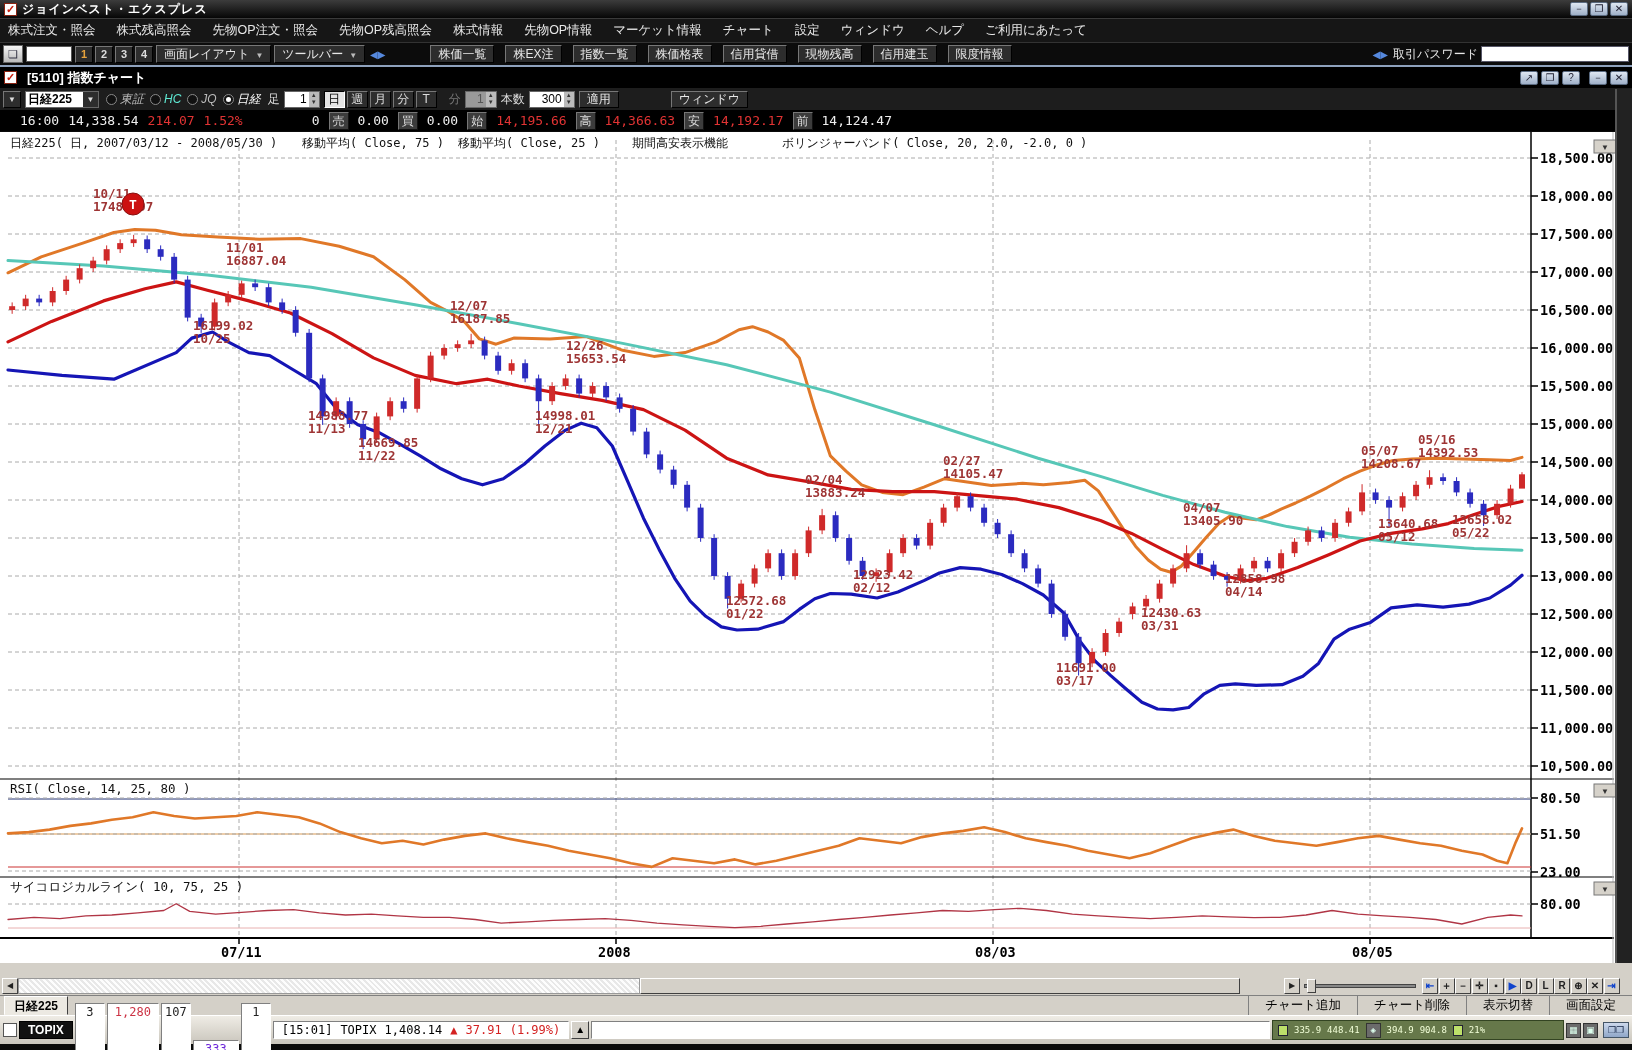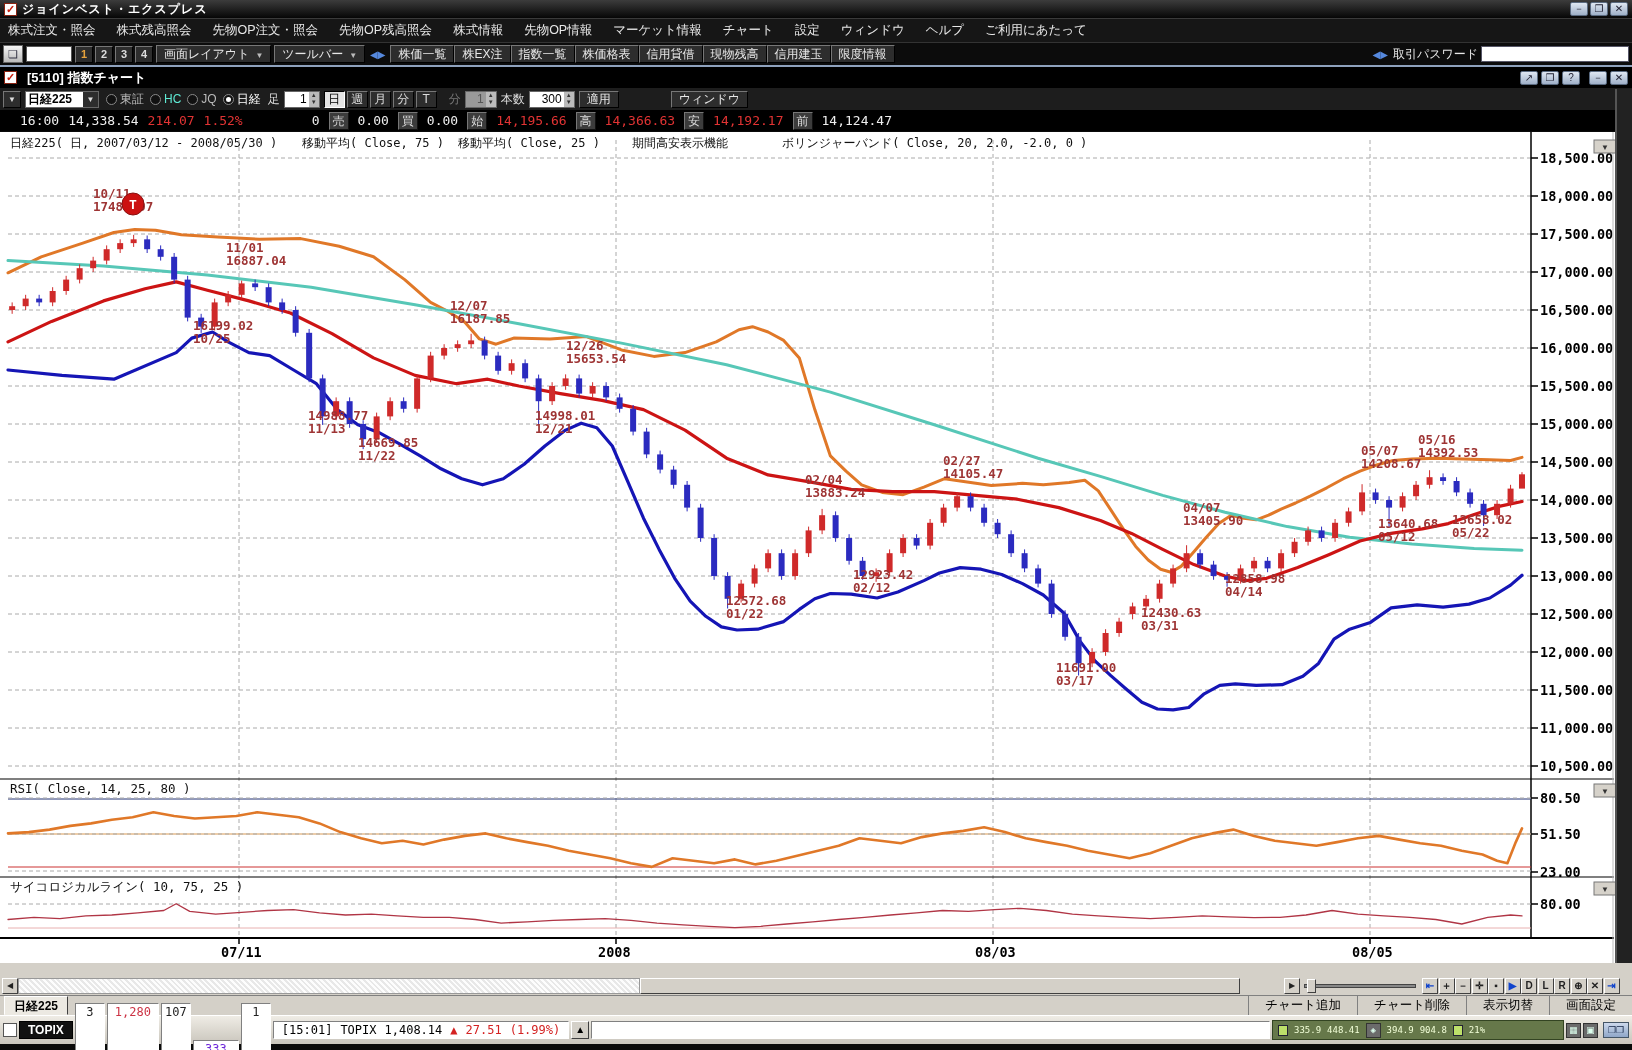--- a/index.html
+++ b/index.html
@@ -152,21 +152,21 @@
     <div class="tb-input"></div>
     <span id="wstabs" style="display:flex;gap:2px;">
         <div class="nbtn hot">1</div>
         <div class="nbtn">2</div>
         <div class="nbtn">3</div>
         <div class="nbtn">4</div>
       </span>
     <div class="btn3d"><span>画面レイアウト</span><span class="car">▼</span></div>
     <div class="btn3d"><span>ツールバー</span><span class="car">▼</span></div>
     <div class="splitter">◀▶</div>
-    <span id="tbbtns" style="display:flex;gap:0;">
+    <span id="tbbtns" style="display:flex;gap:11px;margin-left:40px;">
         <div class="btn3d">株価一覧</div>
         <div class="btn3d">株EX注</div>
         <div class="btn3d">指数一覧</div>
         <div class="btn3d">株価格表</div>
         <div class="btn3d">信用貸借</div>
         <div class="btn3d">現物残高</div>
         <div class="btn3d">信用建玉</div>
         <div class="btn3d">限度情報</div>
       </span>
     <div class="pw-wrap">
@@ -187,21 +187,21 @@
       <div class="wbtn">✕</div>
     </div>
   </div>
 
   <div class="controls">
     <div class="mini-drop">▼</div>
     <div class="combo">
       <div class="v">日経225</div>
       <div class="d">▼</div>
     </div>
-    <span id="radios" style="display:flex;">
+    <span id="radios" style="display:flex;font-style:italic;">
         <div class="radio">
           <div class="rdot"></div>
           <span style="color: rgb(187, 187, 187);">東証</span>
         </div>
         <div class="radio">
           <div class="rdot"></div>
           <span style="color: #5eead4;">HC</span>
         </div>
         <div class="radio">
           <div class="rdot"></div>
@@ -667,21 +667,21 @@
         <div class="cell" style="color: rgb(204, 51, 68); width: 52px;">1,280</div>
         <div class="cell" style="color: rgb(34, 34, 34); width: 30px;">107</div>
         <div class="cell" style="color: #6d28d9; width: 46px; margin-top: 37px;">333</div>
         <div class="cell" style="color: rgb(34, 34, 34); width: 30px;">1</div>
       </span>
     <div class="qcell">
       <span>[15:01]</span>
       <span>TOPIX</span>
       <span>1,408.14</span>
       <span class="red">▲</span>
-      <span class="red">27.51</span>
+      <span class="red">37.91</span>
       <span class="red">(1.99%)</span>
     </div>
     <div class="upbtn">▲</div>
     <div class="longfield"></div>
     <div class="syswidget">
       <span class="sbars"></span>
       <span>335.9</span>
         <span>448.41</span>
       <span class="sico">◈</span>
       <span>394.9</span>

